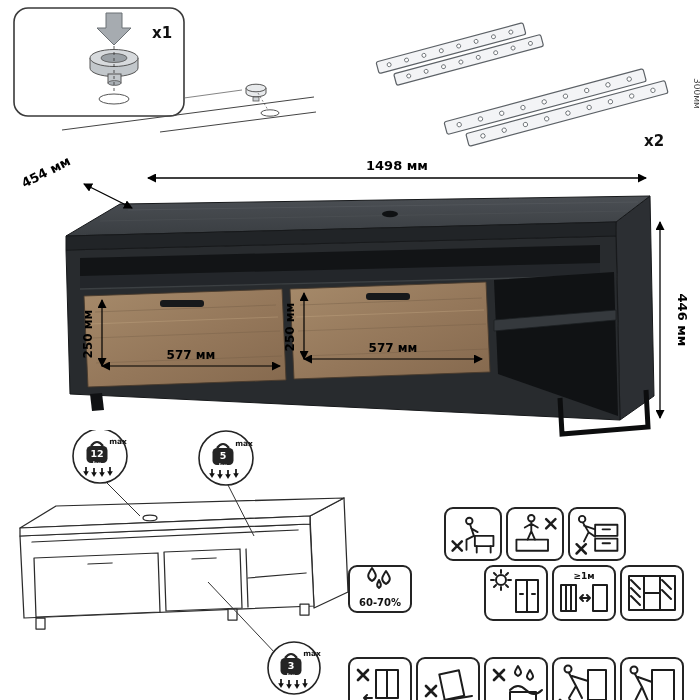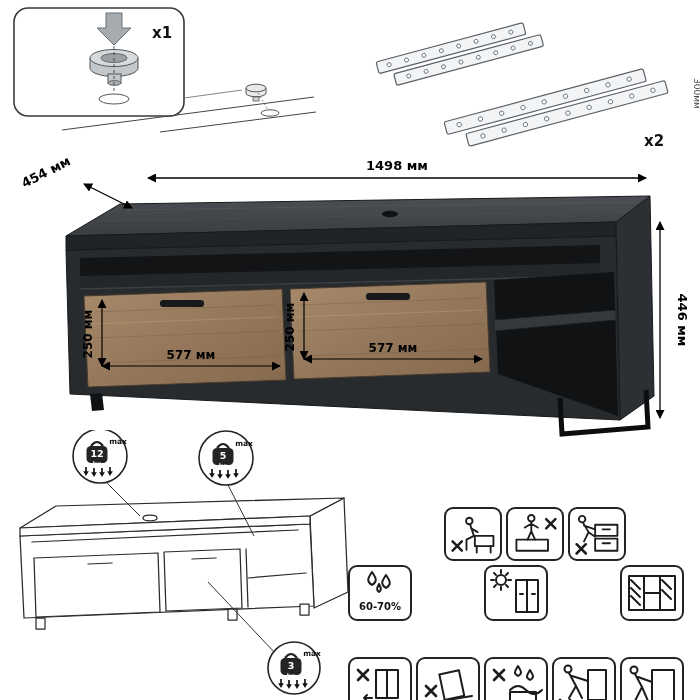--- a/index.html
+++ b/index.html
@@ -280,36 +280,45 @@
       <svg class="ico" width="52" height="46" viewBox="0 0 56 48">
         <rect x="26" y="14" width="24" height="12"></rect>
         <rect x="26" y="29" width="24" height="13"></rect>
         <path d="M34,19 h8 M34,34 h8"></path>
         <circle cx="12" cy="8" r="3.5"></circle>
         <path d="M13,12 L19,22 M14,15 L26,19 M19,22 L14,32 M19,22 L26,27"></path>
         <path class="xm" d="M6,35 L16,45 M16,35 L6,45"></path>
       </svg>
     </div>
 
-    <div class="ibox" style="left:0;top:60px;width:64px;height:56px">
+    <div class="ibox" style="left:0;top:60px;width:64px;height:48px">
       <svg class="ico" width="58" height="50" viewBox="0 0 56 50">
         <path d="M20,4 C24,10 26,13 20,17 C14,13 16,10 20,4 Z"></path>
         <path d="M34,7 C38,13 40,16 34,20 C28,16 30,13 34,7 Z"></path>
         <path d="M27,16 C29,20 30,22 27,24 C24,22 25,20 27,16 Z"></path>
         <text x="28" y="42" class="it10">60-70%</text>
       </svg>
     </div>
     <div class="ibox" style="left:136px;top:60px;width:64px;height:56px">
       <svg class="ico" width="58" height="50" viewBox="0 0 56 50">
         <circle cx="13" cy="12" r="5"></circle>
         <path d="M13,2 V5 M13,19 V22 M3,12 H6 M20,12 H23 M6,5 L8,7 M18,17 L20,19 M6,19 L8,17 M18,7 L20,5"></path>
         <rect x="28" y="12" width="22" height="32"></rect>
         <path d="M39,12 V44 M32,26 h3 M44,26 h3"></path>
       </svg>
     </div>
+    <div class="ibox" style="left:204px;top:60px;width:64px;height:56px">
+      <svg class="ico" width="58" height="50" viewBox="0 0 56 50">
+        <text x="28" y="11" class="it9">≥1м</text>
+        <rect x="5" y="17" width="15" height="26"></rect>
+        <path d="M10,17 V43 M15,17 V43"></path>
+        <path d="M24,30 H34 M24,30 l3,-3 M24,30 l3,3 M34,30 l-3,-3 M34,30 l-3,3"></path>
+        <rect x="37" y="17" width="14" height="26"></rect>
+      </svg>
+    </div>
     <div class="ibox" style="left:272px;top:60px;width:64px;height:56px">
       <svg class="ico" width="58" height="50" viewBox="0 0 56 50">
         <rect x="5" y="8" width="46" height="34"></rect>
         <path d="M20,8 V42 M36,8 V42 M20,25 H36"></path>
         <path d="M7,12 l9,9 M7,20 l9,9 M7,28 l9,9" stroke-width="1.2"></path>
         <path d="M38,12 l9,9 M38,22 l9,9" stroke-width="1.2"></path>
       </svg>
     </div>
 
     <div class="ibox" style="left:0;top:152px;width:64px;height:58px">

